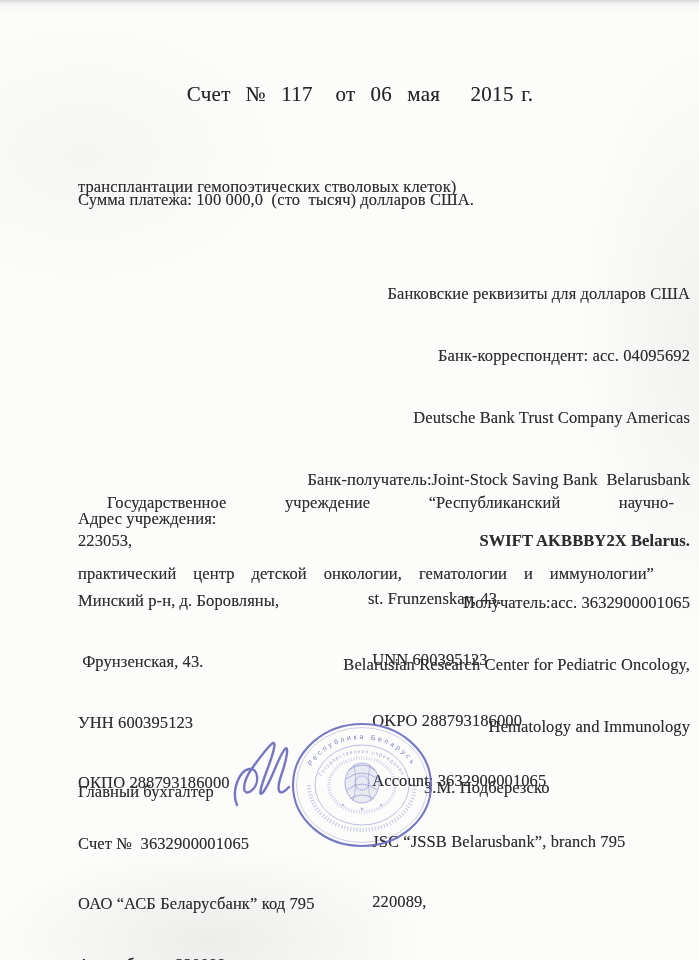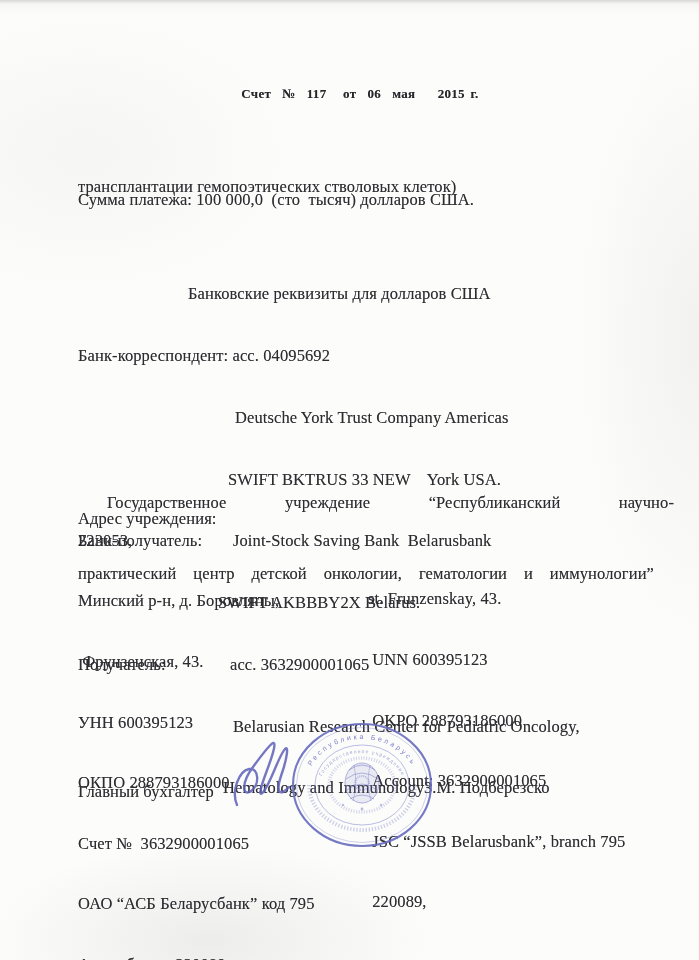--- a/index.html
+++ b/index.html
@@ -9,31 +9,31 @@
     color:#2d2d31;
     background-color:#fcfcfb;
     background-image:
       linear-gradient(180deg, rgba(186,186,186,.55) 0px, rgba(234,234,233,.35) 4px, rgba(252,252,251,0) 15px),
       radial-gradient(ellipse 340px 150px at 30% 98%, rgba(224,224,222,.55), transparent 65%),
       radial-gradient(ellipse 170px 420px at 100% 35%, rgba(231,231,229,.5), transparent 72%),
       radial-gradient(ellipse 300px 200px at 12% 16%, rgba(241,241,239,.6), transparent 70%);
   }
   .t{position:absolute;white-space:pre-wrap;font-size:16.5px;line-height:20.6px;
      letter-spacing:.1px;text-shadow:0 0 .6px rgba(45,45,55,.45);}
-  .title{font-size:13px;font-weight:bold;color:#26262a;letter-spacing:.3px;
+  .title{font-size:21px;font-weight:normal;color:#26262a;letter-spacing:.3px;
          text-align:center;word-spacing:2px;}
   .purpose{width:585px;line-height:24.5px;}
   .bank{width:612px;}
   .bank .row{white-space:pre-wrap;}
   .bank .heading{padding-left:110px;}
   .lbl-w1{display:inline-block;width:155px;}
   .lbl-w2{display:inline-block;width:152px;}
   .ind-a{padding-left:157px;}
   .ind-b{padding-left:150px;}
-  .ind-c{padding-left:140px;}
+  .ind-c{padding-left:140px;font-weight:bold;}
   .ind-d{padding-left:155px;}
   .ind-e{padding-left:145px;}
   .inst{width:596px;line-height:23.5px;}
   .inst .jline{text-align:justify;text-align-last:justify;white-space:normal;}
   .inst .l1{text-indent:29px;}
   .inst .l2{width:576px;}
   .coll{line-height:20.2px;}
   .stampwrap{position:absolute;left:225px;top:713px;width:215px;height:142px;}
 </style>
 </head>
@@ -42,25 +42,24 @@
 <div class="page">
 
   <div class="t title" style="left:60px;top:84px;width:600px;">Счет  №  117   от  06  мая    2015 г.</div>
 
   <div class="t purpose" style="left:78px;top:126px;">
     <div>трансплантации гемопоэтических стволовых клеток)</div>
   </div>
 
   <div class="t" style="left:78px;top:190px;">Сумма платежа: 100 000,0  (сто  тысяч) долларов США.</div>
 
-  <div class="t bank" style="left:78px;top:243px;">
+  <div class="t bank" style="left:78px;top:243px;text-align:right;">
     <div class="row heading">Банковские реквизиты для долларов США</div>
     <div class="row"><span>Банк-корреспондент:</span> <span>acc. 04095692</span></div>
-    <div class="row ind-a">Deutsche York Trust Company Americas</div>
-    <div class="row ind-b">SWIFT BKTRUS 33 NEW    York USA.</div>
+    <div class="row ind-a">Deutsche Bank Trust Company Americas</div>
     <div class="row"><span class="lbl-w1">Банк-получатель:</span><span>Joint-Stock Saving Bank  Belarusbank</span></div>
     <div class="row ind-c">SWIFT AKBBBY2X Belarus.</div>
     <div class="row"><span class="lbl-w2">Получатель:</span><span>acc. 3632900001065</span></div>
     <div class="row ind-d">Belarusian Research Center for Pediatric Oncology,</div>
     <div class="row ind-e">Hematology and Immunology</div>
   </div>
 
   <div class="t" style="left:78px;top:509px;">Адрес учреждения:</div>
 
   <div class="t inst" style="left:78px;top:444px;">

